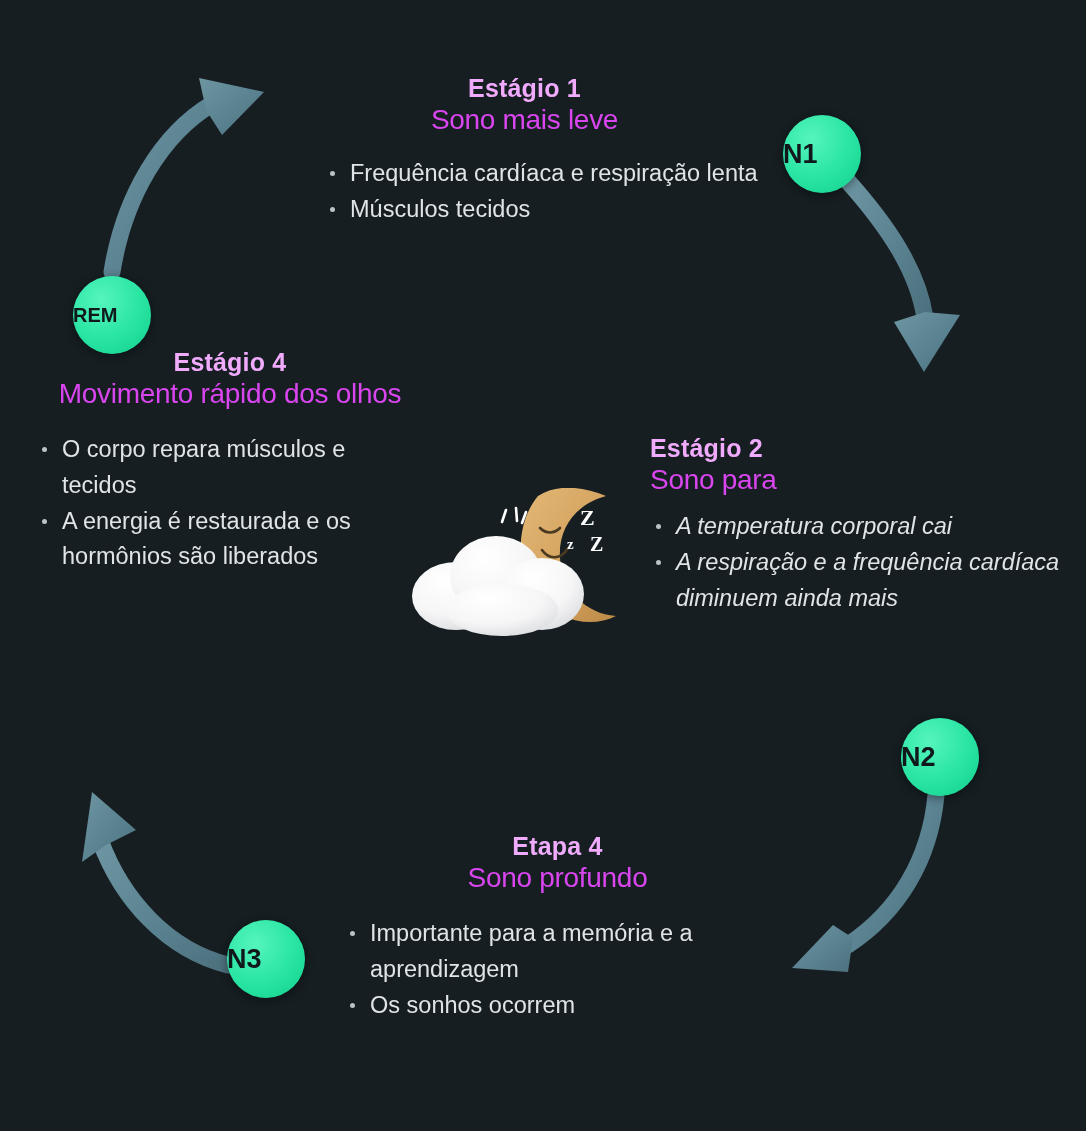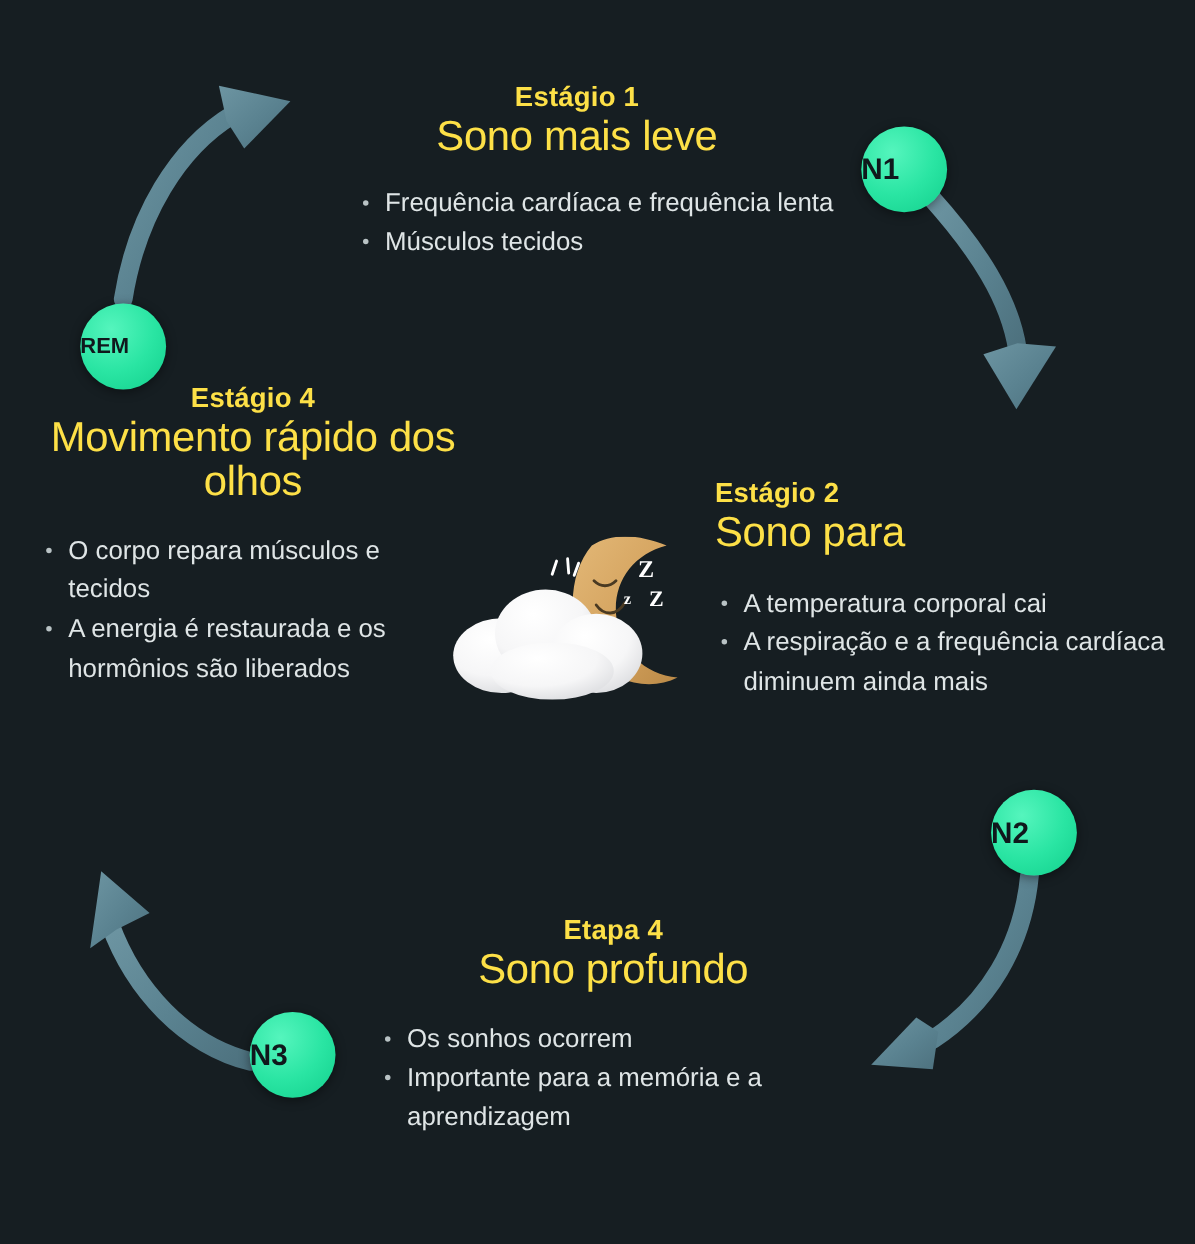--- a/index.html
+++ b/index.html
@@ -13,30 +13,30 @@
   #canvas {
     position: relative;
     width: 1086px;
     height: 1131px;
     background: #161e22;
     overflow: hidden;
   }
 
   
   .stage-eyebrow {
-    color: #fde047;
+    color: #f0abfc;
     font-weight: bold;
     font-size: 25px;
     letter-spacing: 0.2px;
     line-height: 1.15;
     margin: 0 0 2px 0;
   }
   .stage-title {
-    color: #fde047;
-    font-size: 38px;
+    color: #d946ef;
+    font-size: 28px;
     line-height: 1.05;
     font-weight: 400;
     margin: 0;
     letter-spacing: -0.3px;
   }
   .bullets {
     list-style: none;
     margin: 0;
     padding: 0;
   }
@@ -60,21 +60,21 @@
   }
 
   
   .panel { position: absolute; }
 
   #panel-stage1 { left: 262px; top: 74px; width: 525px; text-align: center; }
   #panel-stage1 .bullets { text-align: left; margin-top: 22px; padding-left: 62px; }
 
   #panel-stage2 { left: 650px; top: 434px; width: 420px; text-align: left; }
   #panel-stage2 .head { text-align: left; }
-  #panel-stage2 .bullets { margin-top: 26px; }
+  #panel-stage2 .bullets { margin-top: 15px; font-style: italic; }
 
   #panel-stage3 { left: 330px; top: 832px; width: 455px; text-align: center; }
   #panel-stage3 .bullets { text-align: left; margin-top: 24px; padding-left: 14px; }
 
   #panel-stage4 { left: 36px; top: 348px; width: 388px; }
   #panel-stage4 .head { text-align: center; }
   #panel-stage4 .bullets { margin-top: 24px; }
 
   
   .node {
@@ -204,21 +204,21 @@
       <ellipse cx="92" cy="122" rx="56" ry="26"></ellipse>
     </g>
   </svg>
 
   <div class="panel" id="panel-stage1">
     <div class="head">
       <div class="stage-eyebrow">Estágio 1</div>
       <div class="stage-title">Sono mais leve</div>
     </div>
     <ul class="bullets">
-      <li>Frequência cardíaca e frequência lenta</li>
+      <li>Frequência cardíaca e respiração lenta</li>
       <li>Músculos tecidos</li>
     </ul>
   </div>
 
   <div class="panel" id="panel-stage2">
     <div class="head">
       <div class="stage-eyebrow">Estágio 2</div>
       <div class="stage-title">Sono para</div>
     </div>
     <ul class="bullets">
@@ -226,22 +226,22 @@
       <li>A respiração e a frequência cardíaca diminuem ainda mais</li>
     </ul>
   </div>
 
   <div class="panel" id="panel-stage3">
     <div class="head">
       <div class="stage-eyebrow">Etapa 4</div>
       <div class="stage-title">Sono profundo</div>
     </div>
     <ul class="bullets">
+      <li>Importante para a memória e a aprendizagem</li>
       <li>Os sonhos ocorrem</li>
-      <li>Importante para a memória e a aprendizagem</li>
     </ul>
   </div>
 
   <div class="panel" id="panel-stage4">
     <div class="head">
       <div class="stage-eyebrow">Estágio 4</div>
       <div class="stage-title">Movimento rápido dos olhos</div>
     </div>
     <ul class="bullets">
       <li>O corpo repara músculos e tecidos</li>

